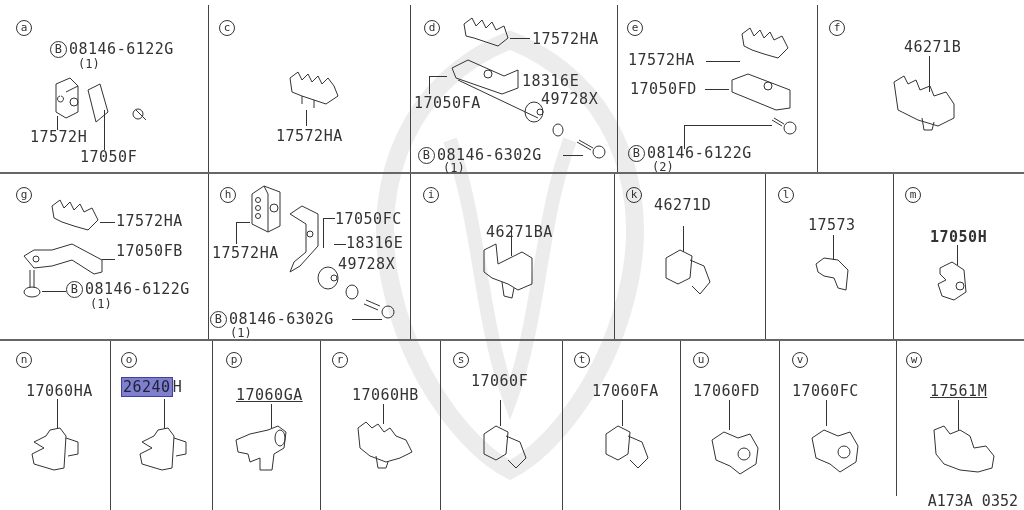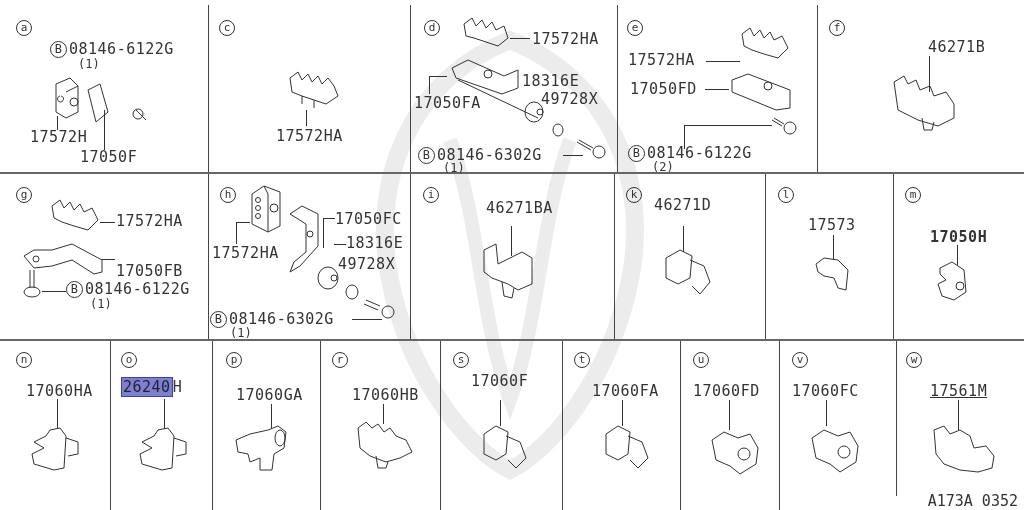--- a/index.html
+++ b/index.html
@@ -109,38 +109,38 @@
 <svg class="part" style="left:770px;top:118px;" width="30" height="20">
   <path d="M2 2 L12 8 M4 0 L14 6"></path>
     <circle cx="20" cy="10" r="6"></circle>
 </svg>
 <div class="lead" style="left:684px;top:125px;width:1px;height:24px;"></div>
 <div class="lead" style="left:684px;top:125px;width:88px;height:1px;"></div>
 <div class="pn" style="left:628px;top:144px;"><span class="bmark">B</span><span>08146-6122G</span></div>
 <div class="qty" style="left:652px;top:160px;">(2)</div>
 
 <div class="ref" style="left:829px;top:20px;">f</div>
-<div class="pn" style="left:928px;top:38px;">46271B</div>
+<div class="pn" style="left:904px;top:38px;">46271B</div>
 <div class="lead" style="left:929px;top:56px;width:1px;height:36px;"></div>
 <svg class="part" style="left:892px;top:72px;" width="70" height="60">
   <path d="M2 10 L12 4 L16 12 L24 8 L28 18 L38 14 L42 24 L54 20 L62 32 L62 46 L46 54 L26 48 L6 38 Z M30 46 L32 58 L40 58 L42 50"></path>
 </svg>
 
 <div class="ref" style="left:16px;top:187px;">g</div>
 <svg class="part" style="left:50px;top:200px;" width="52" height="36">
   <path d="M2 6 L10 0 L14 8 L20 2 L24 10 L30 4 L34 12 L42 8 L48 20 L38 30 L24 26 L12 22 L4 18 Z"></path>
 </svg>
 <div class="lead" style="left:100px;top:222px;width:15px;height:1px;"></div>
 <div class="pn" style="left:116px;top:212px;">17572HA</div>
 <svg class="part" style="left:22px;top:244px;" width="80" height="32">
   <path d="M2 12 L12 6 L30 6 L50 0 L80 16 L80 28 L72 30 L50 16 L30 22 L12 24 Z"></path>
     <circle cx="14" cy="15" r="3"></circle>
 </svg>
 <div class="lead" style="left:102px;top:259px;width:13px;height:1px;"></div>
-<div class="pn" style="left:116px;top:262px;">17050FB</div>
+<div class="pn" style="left:116px;top:242px;">17050FB</div>
 <svg class="part" style="left:22px;top:270px;" width="20" height="30">
   <path d="M8 0 L8 18 M12 0 L12 18"></path>
     <ellipse cx="10" cy="22" rx="8" ry="5"></ellipse>
 </svg>
 <div class="lead" style="left:42px;top:291px;width:24px;height:1px;"></div>
 <div class="pn" style="left:66px;top:280px;"><span class="bmark">B</span><span>08146-6122G</span></div>
 <div class="qty" style="left:90px;top:297px;">(1)</div>
 
 <div class="ref" style="left:220px;top:187px;">h</div>
 <svg class="part" style="left:250px;top:186px;" width="36" height="50">
@@ -166,21 +166,21 @@
 <div class="lead" style="left:323px;top:218px;width:12px;height:1px;"></div>
 <div class="pn" style="left:335px;top:210px;">17050FC</div>
 <div class="lead" style="left:334px;top:244px;width:12px;height:1px;"></div>
 <div class="pn" style="left:346px;top:234px;">18316E</div>
 <div class="pn" style="left:338px;top:255px;">49728X</div>
 <div class="pn" style="left:210px;top:310px;"><span class="bmark">B</span><span>08146-6302G</span></div>
 <div class="lead" style="left:352px;top:319px;width:30px;height:1px;"></div>
 <div class="qty" style="left:230px;top:326px;">(1)</div>
 
 <div class="ref" style="left:423px;top:187px;">i</div>
-<div class="pn" style="left:486px;top:199px;">46271BA</div>
+<div class="pn" style="left:486px;top:223px;">46271BA</div>
 <div class="lead" style="left:511px;top:226px;width:1px;height:30px;"></div>
 <svg class="part" style="left:482px;top:244px;" width="54" height="58">
   <path d="M2 6 L14 0 L16 20 L28 14 L40 8 L50 14 L50 40 L36 46 L26 40 L10 34 L2 28 Z M20 38 L22 52 L30 54 L32 44"></path>
 </svg>
 
 <div class="ref" style="left:626px;top:187px;">k</div>
 <div class="pn" style="left:654px;top:196px;">46271D</div>
 <div class="lead" style="left:683px;top:226px;width:1px;height:26px;"></div>
 <svg class="part" style="left:664px;top:248px;" width="50" height="48">
   <path d="M2 10 L16 2 L28 8 L26 30 L14 36 L2 30 Z M26 12 L40 18 L46 34 L36 46 L28 38"></path>
@@ -209,21 +209,21 @@
 </svg>
 
 <div class="ref" style="left:121px;top:352px;">o</div>
 <div class="pn" style="left:121px;top:378px;"><span class="hl">26240</span><span>H</span></div>
 <div class="lead" style="left:164px;top:399px;width:1px;height:30px;"></div>
 <svg class="part" style="left:138px;top:428px;" width="52" height="44">
   <path d="M20 2 L30 0 L36 8 L34 40 L24 42 L4 36 L2 26 L14 20 L4 14 L16 8 Z M36 10 L48 14 L48 26 L38 28"></path>
 </svg>
 
 <div class="ref" style="left:226px;top:352px;">p</div>
-<div class="pn" style="left:236px;top:386px;">17060GA</div>
+<div class="pn" style="left:236px;top:386px;text-decoration:underline;">17060GA</div>
 <div class="lead" style="left:271px;top:404px;width:1px;height:24px;"></div>
 <svg class="part" style="left:234px;top:424px;" width="56" height="48">
   <path d="M2 16 L16 10 L34 6 L44 2 L52 8 L50 24 L40 30 L38 46 L26 46 L26 34 L16 38 L14 30 L4 28 Z"></path>
     <ellipse cx="46" cy="14" rx="5" ry="8"></ellipse>
 </svg>
 
 <div class="ref" style="left:332px;top:352px;">r</div>
 <div class="pn" style="left:352px;top:386px;">17060HB</div>
 <div class="lead" style="left:383px;top:404px;width:1px;height:20px;"></div>
 <svg class="part" style="left:356px;top:418px;" width="60" height="52">

